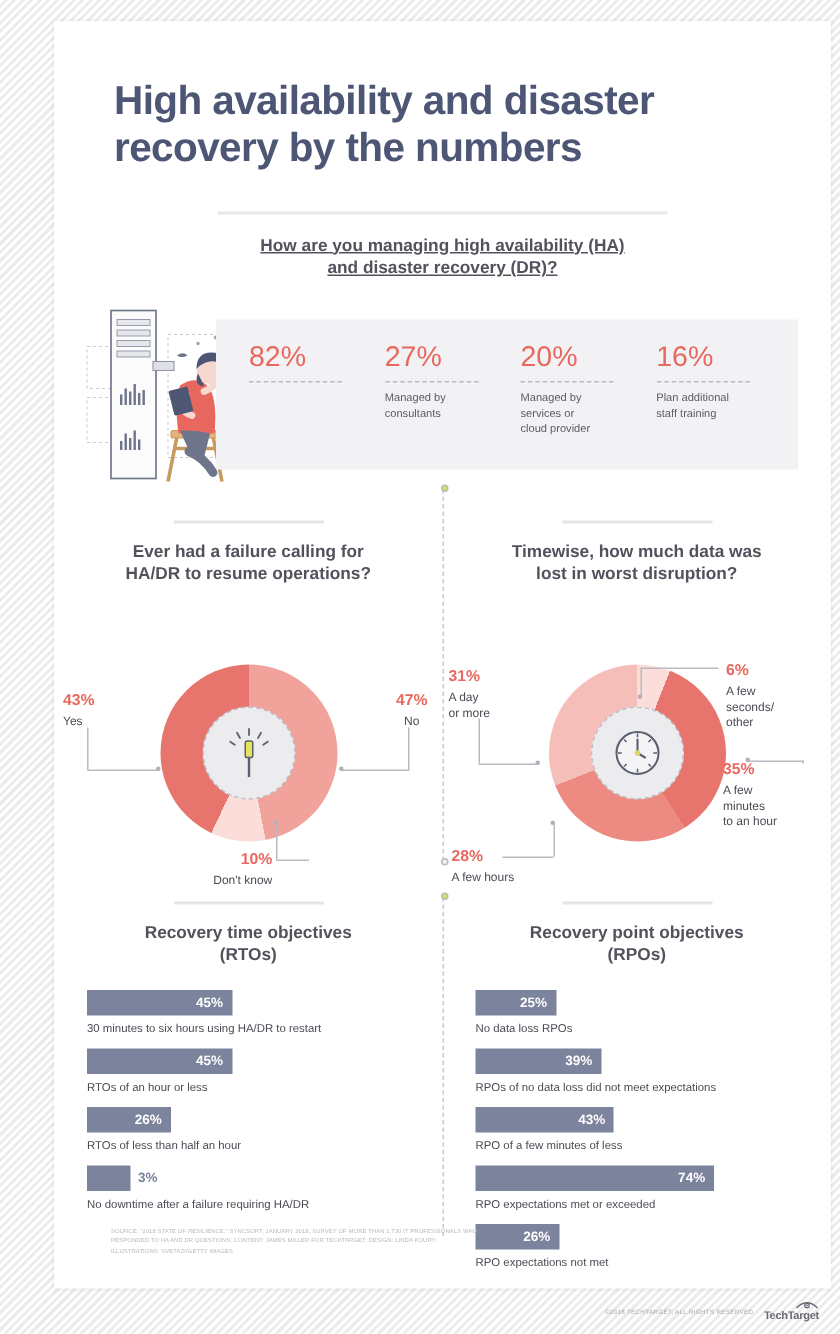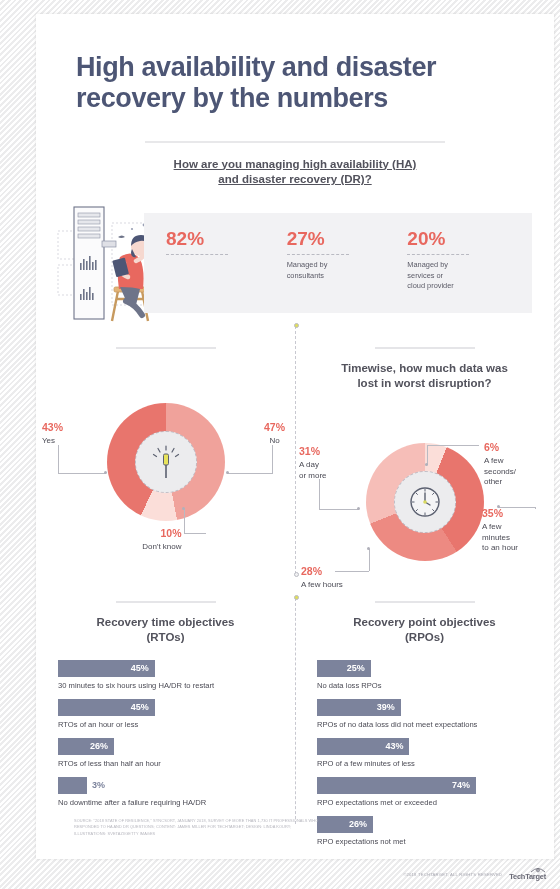--- a/index.html
+++ b/index.html
@@ -92,21 +92,21 @@
     display: flex;
     height: 100%;
     padding: 0 4px 0 22px;
   }
   .stat {
     flex: 1;
     padding-top: 16px;
   }
   .stat-num {
     font-size: 19px;
-    font-weight: bold;
+    font-weight: normal;
     color: #e8685f;
     line-height: 1;
   }
   .stat-dash {
     margin: 6px 0 5px 0;
     height: 0;
     border-top: 1px dashed #b9bac2;
     width: 62px;
   }
   .stat-label {
@@ -381,36 +381,48 @@
         </div>
         <div class="stat">
           <div class="stat-num">20%</div>
           <div class="stat-dash"></div>
           <div class="stat-label">
             <span>Managed by</span><br>
             <span>services or</span><br>
             <span>cloud provider</span>
           </div>
         </div>
+        <div class="stat">
+          <div class="stat-num">16%</div>
+          <div class="stat-dash"></div>
+          <div class="stat-label">
+            <span>Plan additional</span><br>
+            <span>staff training</span>
+          </div>
+        </div>
       </div>
     </div>
   </div>
 
   <div class="vdiv vdiv-1">
     <div class="dot-mark top"></div>
     <div class="dot-mark bot"></div>
   </div>
   <div class="vdiv vdiv-2">
     <div class="dot-mark top"></div>
   </div>
 
   <div class="grid-2">
 
     <div class="col">
       <div class="mini-rule"></div>
+      <div class="sec-head">
+        <span>Ever had a failure calling for</span><br>
+        <span>HA/DR to resume operations?</span>
+      </div>
 
       <div class="donut-area">
 
         <div class="donut" style="background: conic-gradient(#f0a29b 0deg 169.2deg, #fbded9 169.2deg 205.2deg, #e8756d 205.2deg 360deg);">
           <div class="donut-hole">
             <svg width="60" height="60" viewBox="0 0 60 60" style="position:absolute;left:0;top:0;">
               <rect x="27.5" y="22" width="5" height="11" rx="1.4" fill="#e8e35c" stroke="#5b6070" stroke-width="1"></rect>
               <rect x="29.2" y="33" width="1.6" height="13" fill="#5b6070"></rect>
               <g stroke="#5b6070" stroke-width="1.2" stroke-linecap="round">
                 <path d="M30 18 L30 14"></path>

